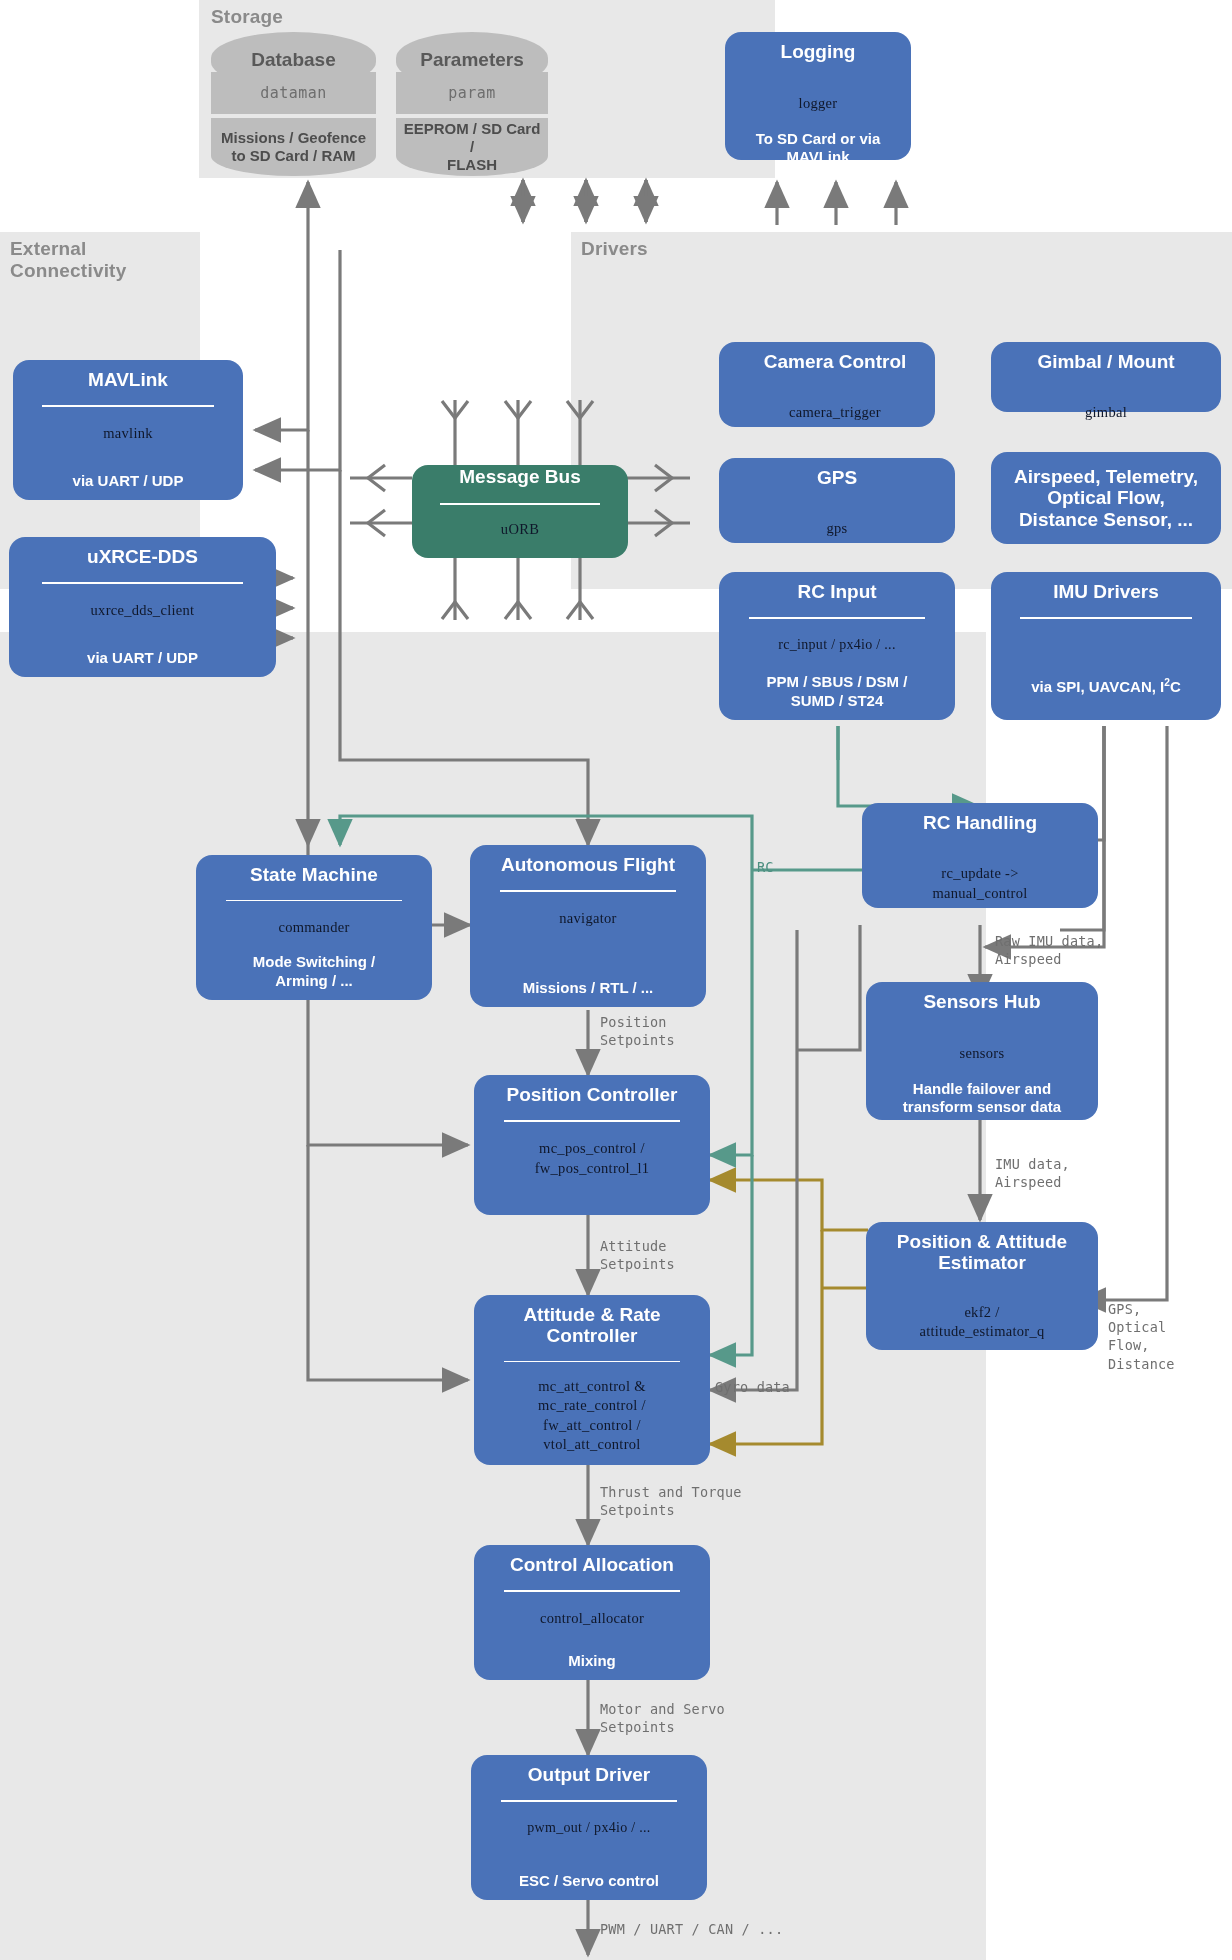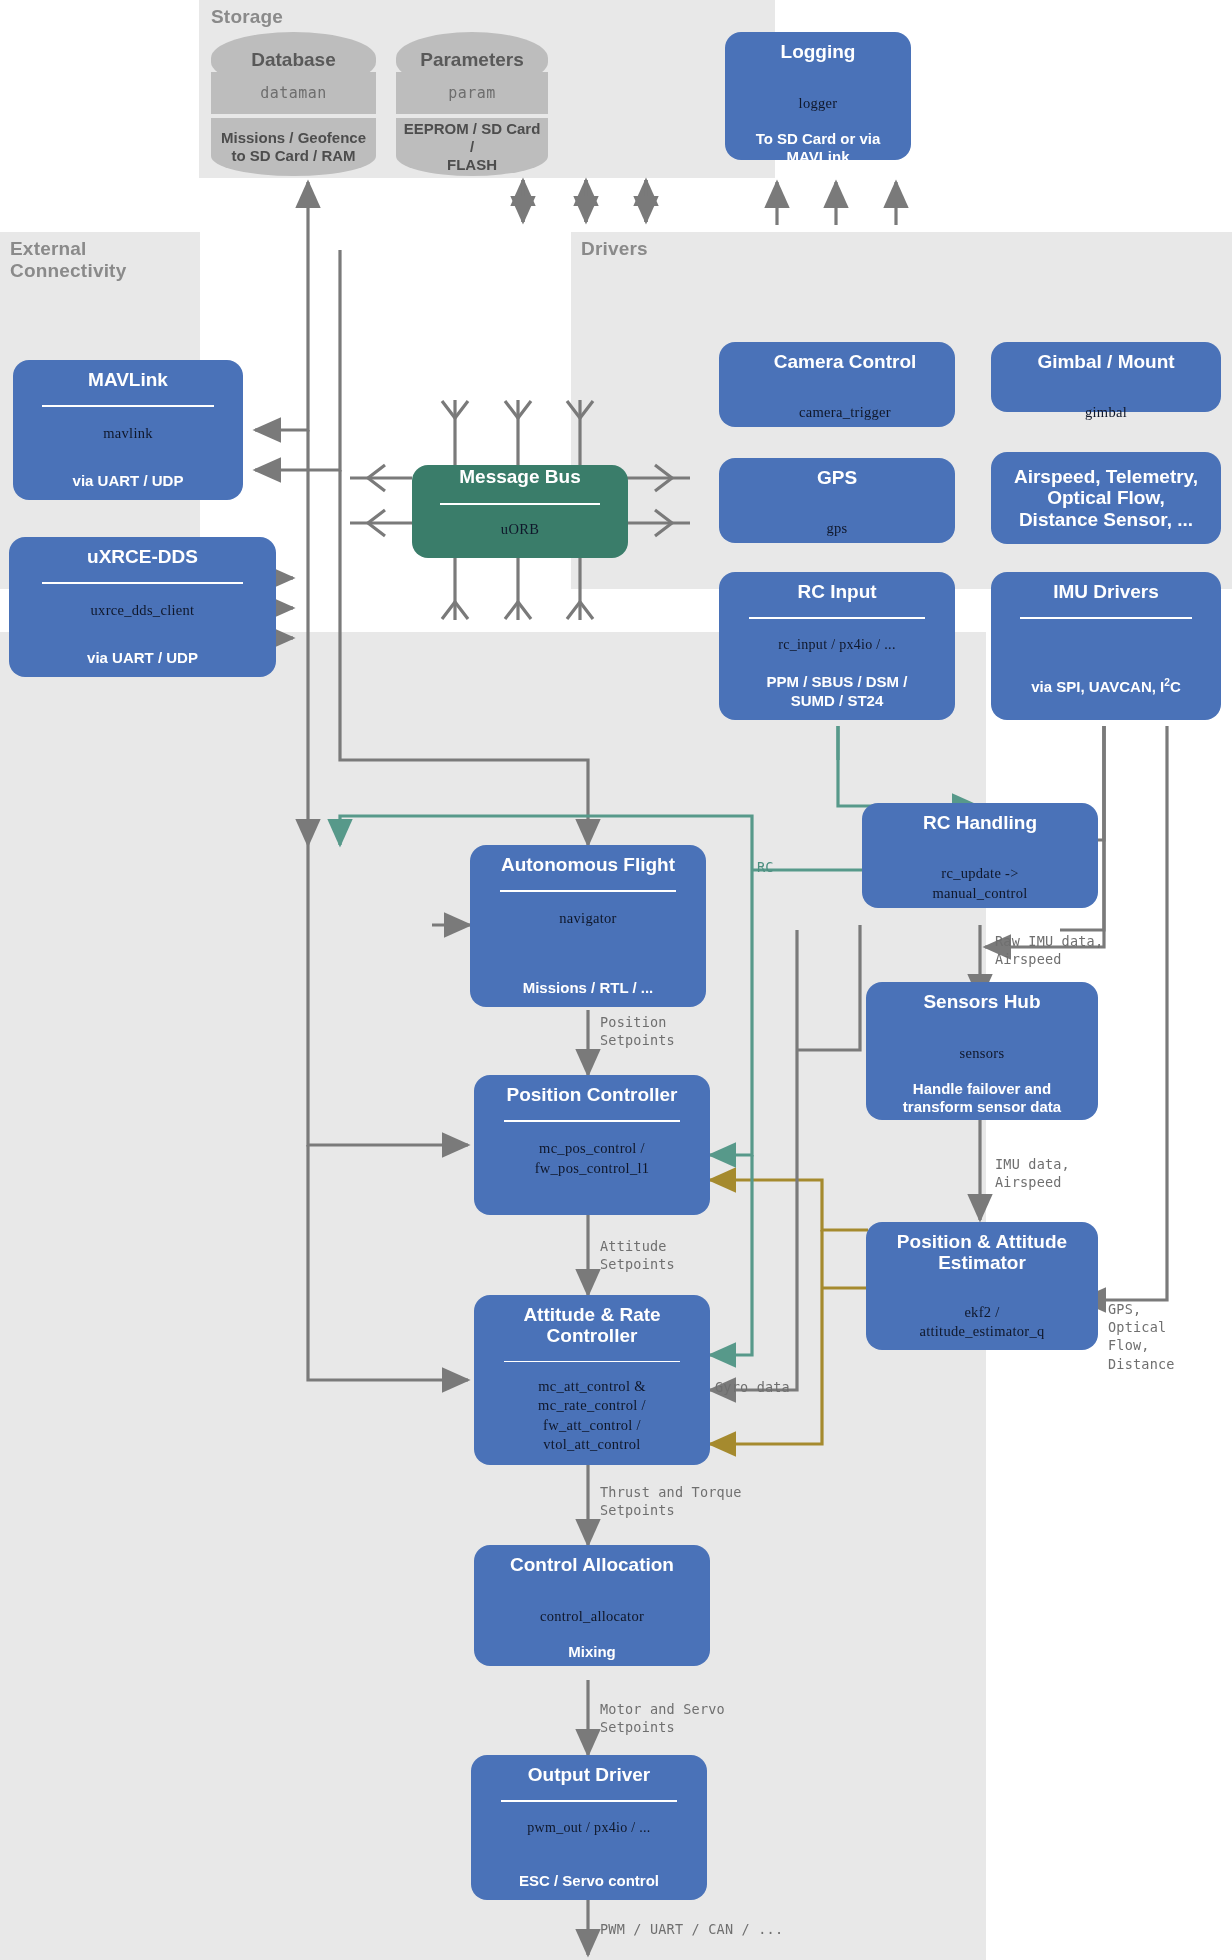--- a/index.html
+++ b/index.html
@@ -232,21 +232,21 @@
     <div class="code">uxrce_dds_client</div>
     <div class="sub">via UART / UDP</div>
   </div>
 
   <div class="node bus" style="left:412px;top:465px;width:216px;height:93px;padding-top:1px;">
     <div class="ttl">Message Bus</div>
     <div class="rule" style="margin:8px 0 7px 0;"></div>
     <div class="code">uORB</div>
   </div>
 
-  <div class="node" style="left:719px;top:342px;width:236px;height:85px;padding-left:24px;">
+  <div class="node" style="left:719px;top:342px;width:216px;height:85px;padding-left:24px;">
     <div class="ttl">Camera Control</div>
     <div class="rule" style="margin:7px 0 8px 0;"></div>
     <div class="code">camera_trigger</div>
   </div>
 
   <div class="node" style="left:991px;top:342px;width:230px;height:70px;">
     <div class="ttl">Gimbal / Mount</div>
     <div class="rule" style="margin:7px 0 8px 0;"></div>
     <div class="code">gimbal</div>
   </div>
@@ -270,20 +270,27 @@
     <div class="sub" style="white-space:pre-line;">PPM / SBUS / DSM  /
 SUMD / ST24</div>
   </div>
 
   <div class="node" style="left:991px;top:572px;width:230px;height:148px;">
     <div class="ttl">IMU Drivers</div>
     <div class="rule"></div>
     <div class="sub" style="margin-top:auto;margin-bottom:14px;">via SPI, UAVCAN, I<span class="sup">2</span>C</div>
   </div>
 
+  <div class="node" style="left:196px;top:855px;width:236px;height:145px;">
+    <div class="ttl">State Machine</div>
+    <div class="rule"></div>
+    <div class="code">commander</div>
+    <div class="sub" style="white-space:pre-line;">Mode Switching /
+Arming / ...</div>
+  </div>
 
   <div class="node" style="left:470px;top:845px;width:236px;height:162px;">
     <div class="ttl">Autonomous Flight</div>
     <div class="rule"></div>
     <div class="code">navigator</div>
     <div class="sub">Missions / RTL / ...</div>
   </div>
 
   <div class="node" style="left:862px;top:803px;width:236px;height:105px;">
     <div class="ttl">RC Handling</div>
@@ -318,21 +325,21 @@
   <div class="node" style="left:474px;top:1295px;width:236px;height:170px;">
     <div class="ttl" style="white-space:pre-line;">Attitude &amp; Rate
 Controller</div>
     <div class="rule" style="margin:6px 0 7px 0;"></div>
     <div class="code" style="white-space:pre-line;">mc_att_control &amp;
 mc_rate_control /
 fw_att_control /
 vtol_att_control</div>
   </div>
 
-  <div class="node" style="left:474px;top:1545px;width:236px;height:121px;">
+  <div class="node" style="left:474px;top:1545px;width:236px;height:135px;">
     <div class="ttl">Control Allocation</div>
     <div class="rule"></div>
     <div class="code">control_allocator</div>
     <div class="sub">Mixing</div>
   </div>
 
   <div class="node" style="left:471px;top:1755px;width:236px;height:145px;">
     <div class="ttl">Output Driver</div>
     <div class="rule"></div>
     <div class="code" style="font-size:14px;">pwm_out / px4io / ...</div>

